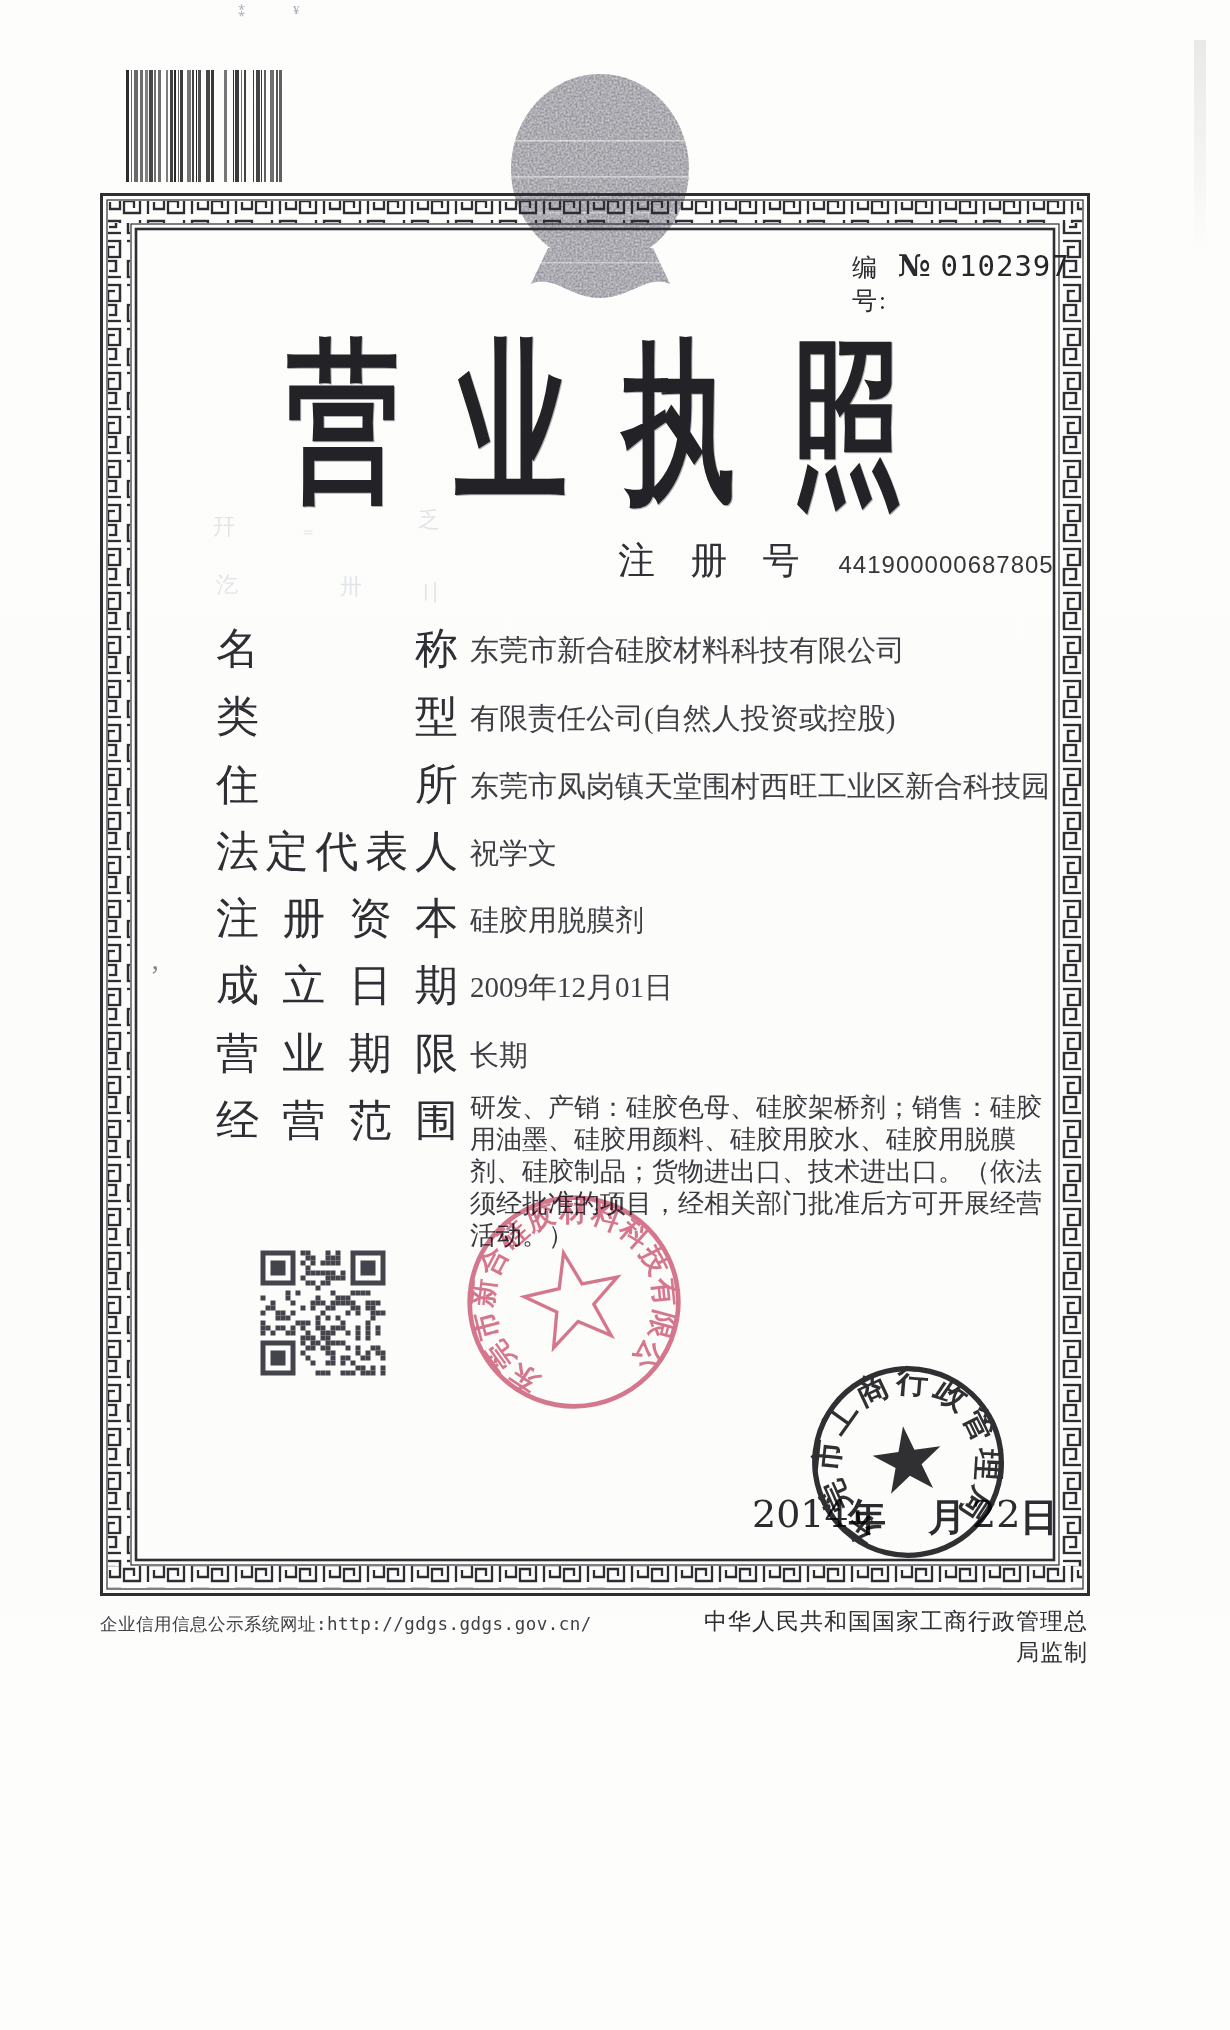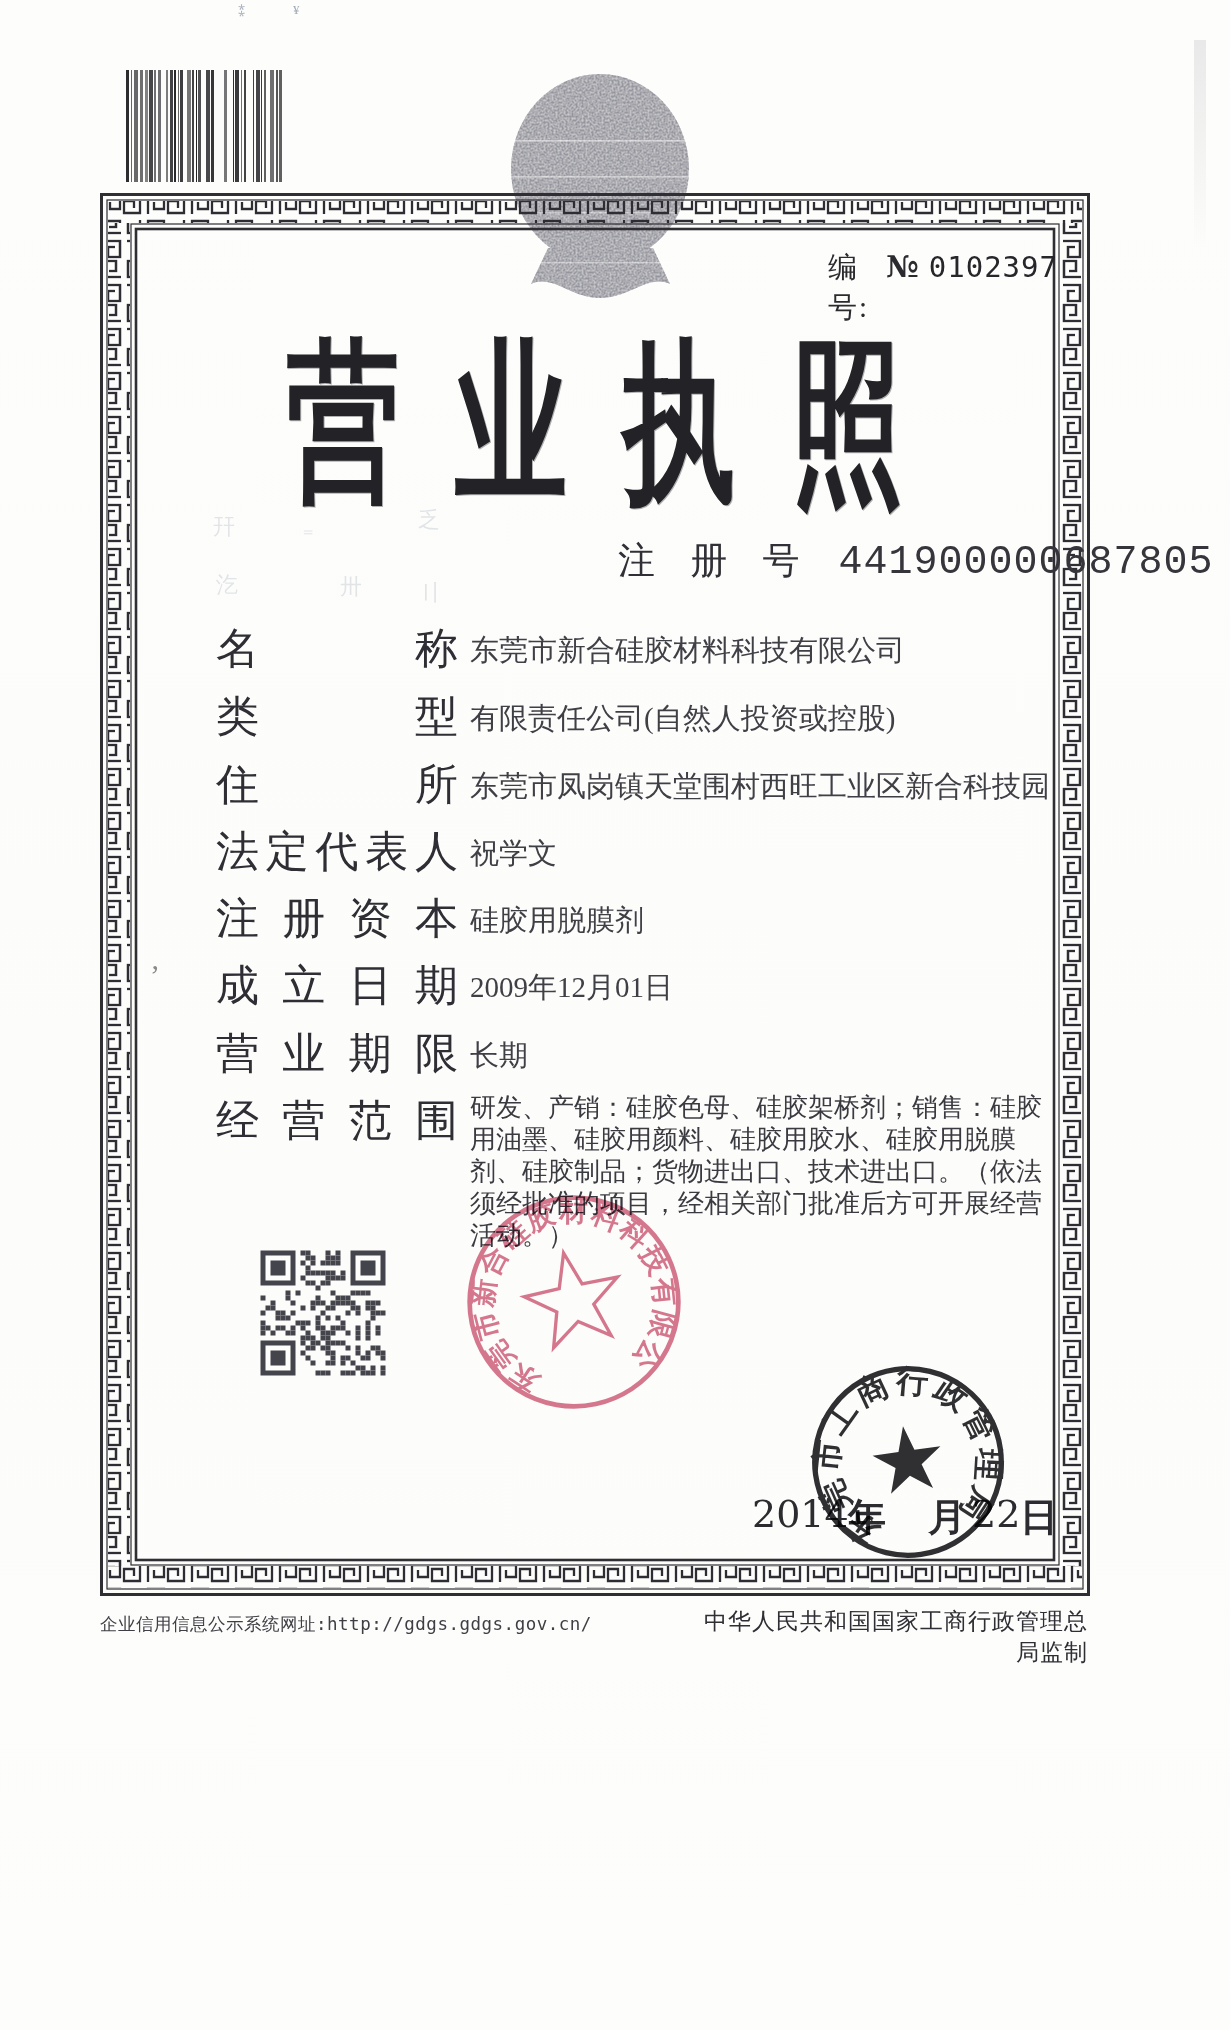--- a/index.html
+++ b/index.html
@@ -9,35 +9,35 @@
     font-family:"Liberation Serif", serif;color:#2c2c31;
   }
   .abs{position:absolute;}
   
   #barcode{left:126px;top:70px;width:158px;height:112px;overflow:hidden;}
   #barcode .bar{position:absolute;top:0;height:100%;background:#1d1d20;}
   
   .ghost{position:absolute;color:#5a6b80;opacity:.16;font-size:22px;filter:blur(.4px);font-family:"Liberation Serif",serif;}
   
   .serial{left:828px;top:248px;width:230px;display:flex;align-items:baseline;gap:10px;color:#2a2a2f;}
-  .serial .lab{font-size:29px;letter-spacing:2px;}
+  .serial .lab{font-size:25px;letter-spacing:2px;margin-left:24px;}
   .serial .numero{font-size:30px;font-weight:bold;font-family:"DejaVu Serif",serif;}
   .serial .num{font-size:29px;font-family:"DejaVu Sans Mono",monospace;letter-spacing:1px;color:#26262b;}
   
   .title-row{left:100px;top:336px;width:990px;height:180px;display:flex;justify-content:center;gap:56px;}
   .title-row span{
     font-size:112px;font-weight:900;color:#232327;line-height:112px;
     transform:scaleY(1.55);transform-origin:top center;
     text-shadow:1px 1px 0 rgba(35,35,39,.35);
     font-family:"Liberation Serif",serif;
   }
   
   .regno{left:618px;top:536px;display:flex;align-items:baseline;gap:26px;}
   .regno .lab{font-size:37px;letter-spacing:13px;color:#303036;text-align:right;}
-  .regno .val{font-size:40px;font-family:Liberation Mono, monospace;letter-spacing:1px;color:#35353b;}
+  .regno .val{font-size:24px;font-family:Liberation Sans, sans-serif;letter-spacing:1px;color:#35353b;}
   
   .frow{position:absolute;left:208px;width:880px;}
   .frow .flabel{
     position:absolute;left:0;top:0;width:242px;font-size:43px;line-height:46px;color:#2e2e34;
     text-align:justify;text-align-last:justify;font-weight:500;margin-left:8px;
   }
   .frow .fvalue{position:absolute;left:262px;top:8px;width:580px;font-size:29px;line-height:33px;color:#3f3f46;white-space:nowrap;}
   .frow.scope .fvalue{white-space:normal;font-size:26px;line-height:32px;top:-6px;color:#3a3a41;}
   
   #qr{left:256px;top:1246px;}

